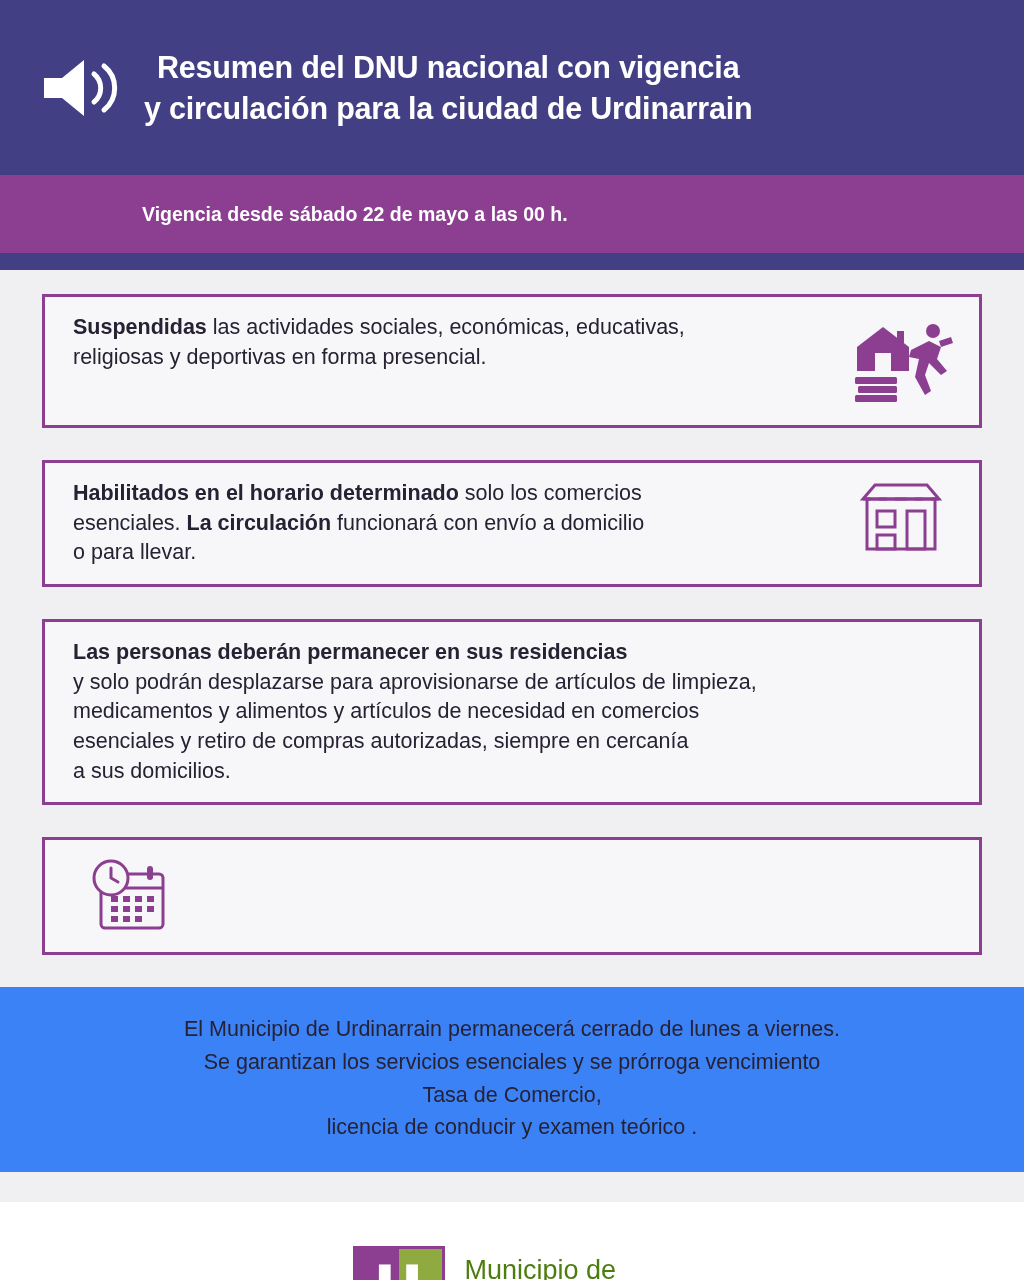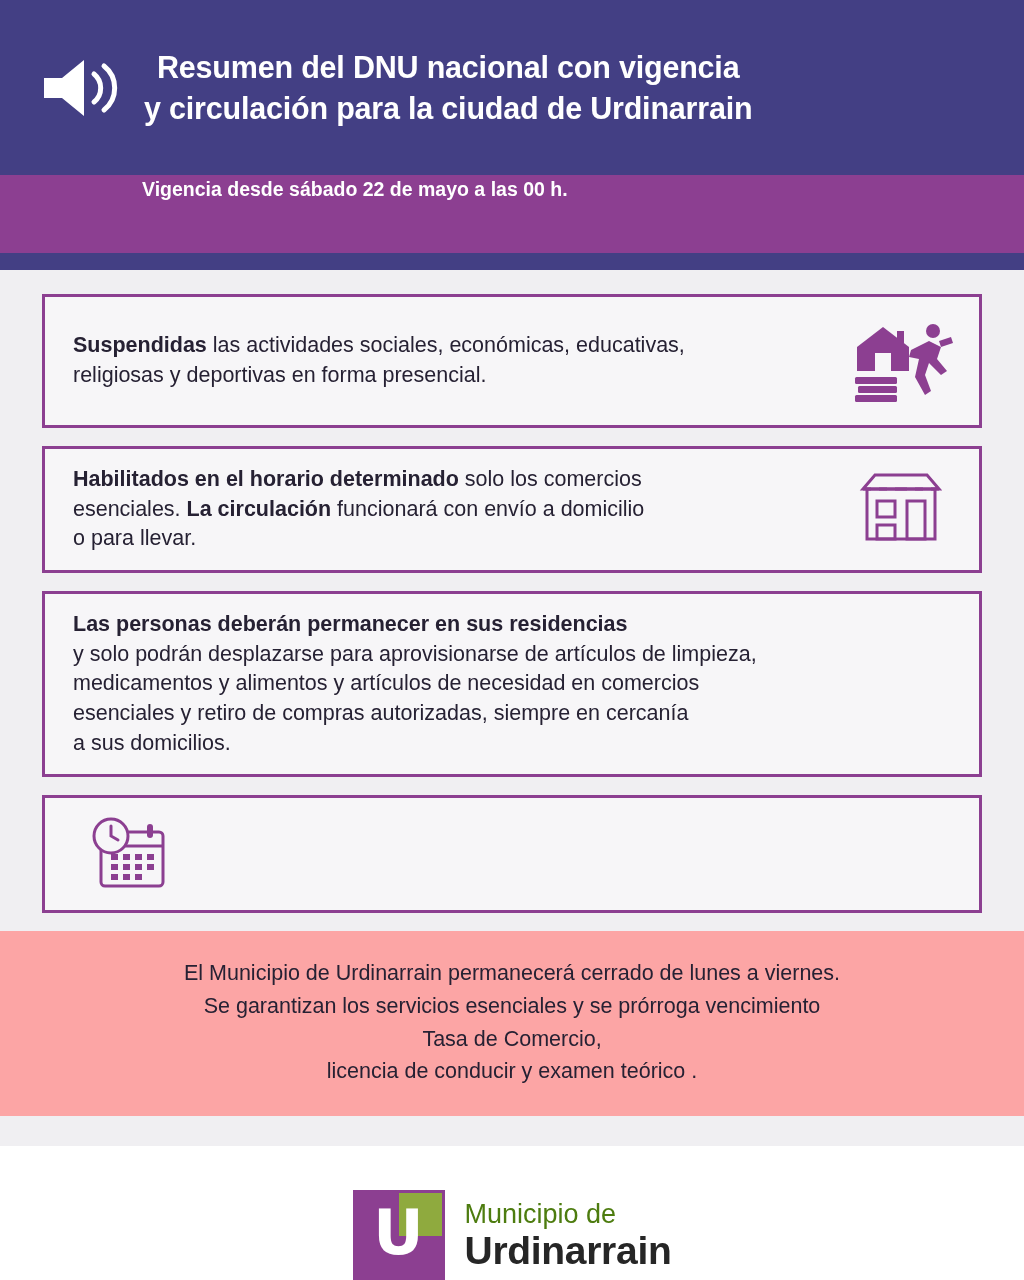--- a/index.html
+++ b/index.html
@@ -48,20 +48,21 @@
   .header-title .line {
     display: block;
     white-space: nowrap;
   }
 
   
   .validity-band {
     background: #8c3f91;
     height: 78px;
     display: flex;
+    align-items: center;
     padding-left: 142px;
     box-sizing: border-box;
   }
   .validity-text {
     color: #ffffff;
     font-size: 19.5px;
     font-weight: bold;
     line-height: 1.45;
   }
   .validity-text .line {
@@ -76,44 +77,44 @@
   .main {
     background: #f0eff2;
     padding: 24px 42px 0 42px;
     box-sizing: border-box;
   }
   .card {
     border: 3px solid #8c3f91;
     background: #f7f6f8;
     box-sizing: border-box;
     display: flex;
-    align-items: center;
+    align-items: flex-start;
     padding: 16px 18px 16px 28px;
-    margin-bottom: 18px;
+    margin-bottom: 32px;
     min-height: 90px;
   }
   .card-text {
     flex: 1;
     color: #262133;
     font-size: 21.5px;
     line-height: 1.38;
   }
   .card-text .line { display: block; }
   .card-text b { font-weight: bold; }
   .card-icon {
     width: 120px;
     min-width: 120px;
     display: flex;
     align-items: center;
     justify-content: center;
   }
 
   
   .note {
-    background: #fca5a5;
+    background: #3b82f6;
     padding: 26px 40px 28px 40px;
     text-align: center;
     box-sizing: border-box;
   }
   .note-text {
     color: #262133;
     font-size: 21.5px;
     line-height: 1.52;
   }
   .note-text .line { display: block; }

